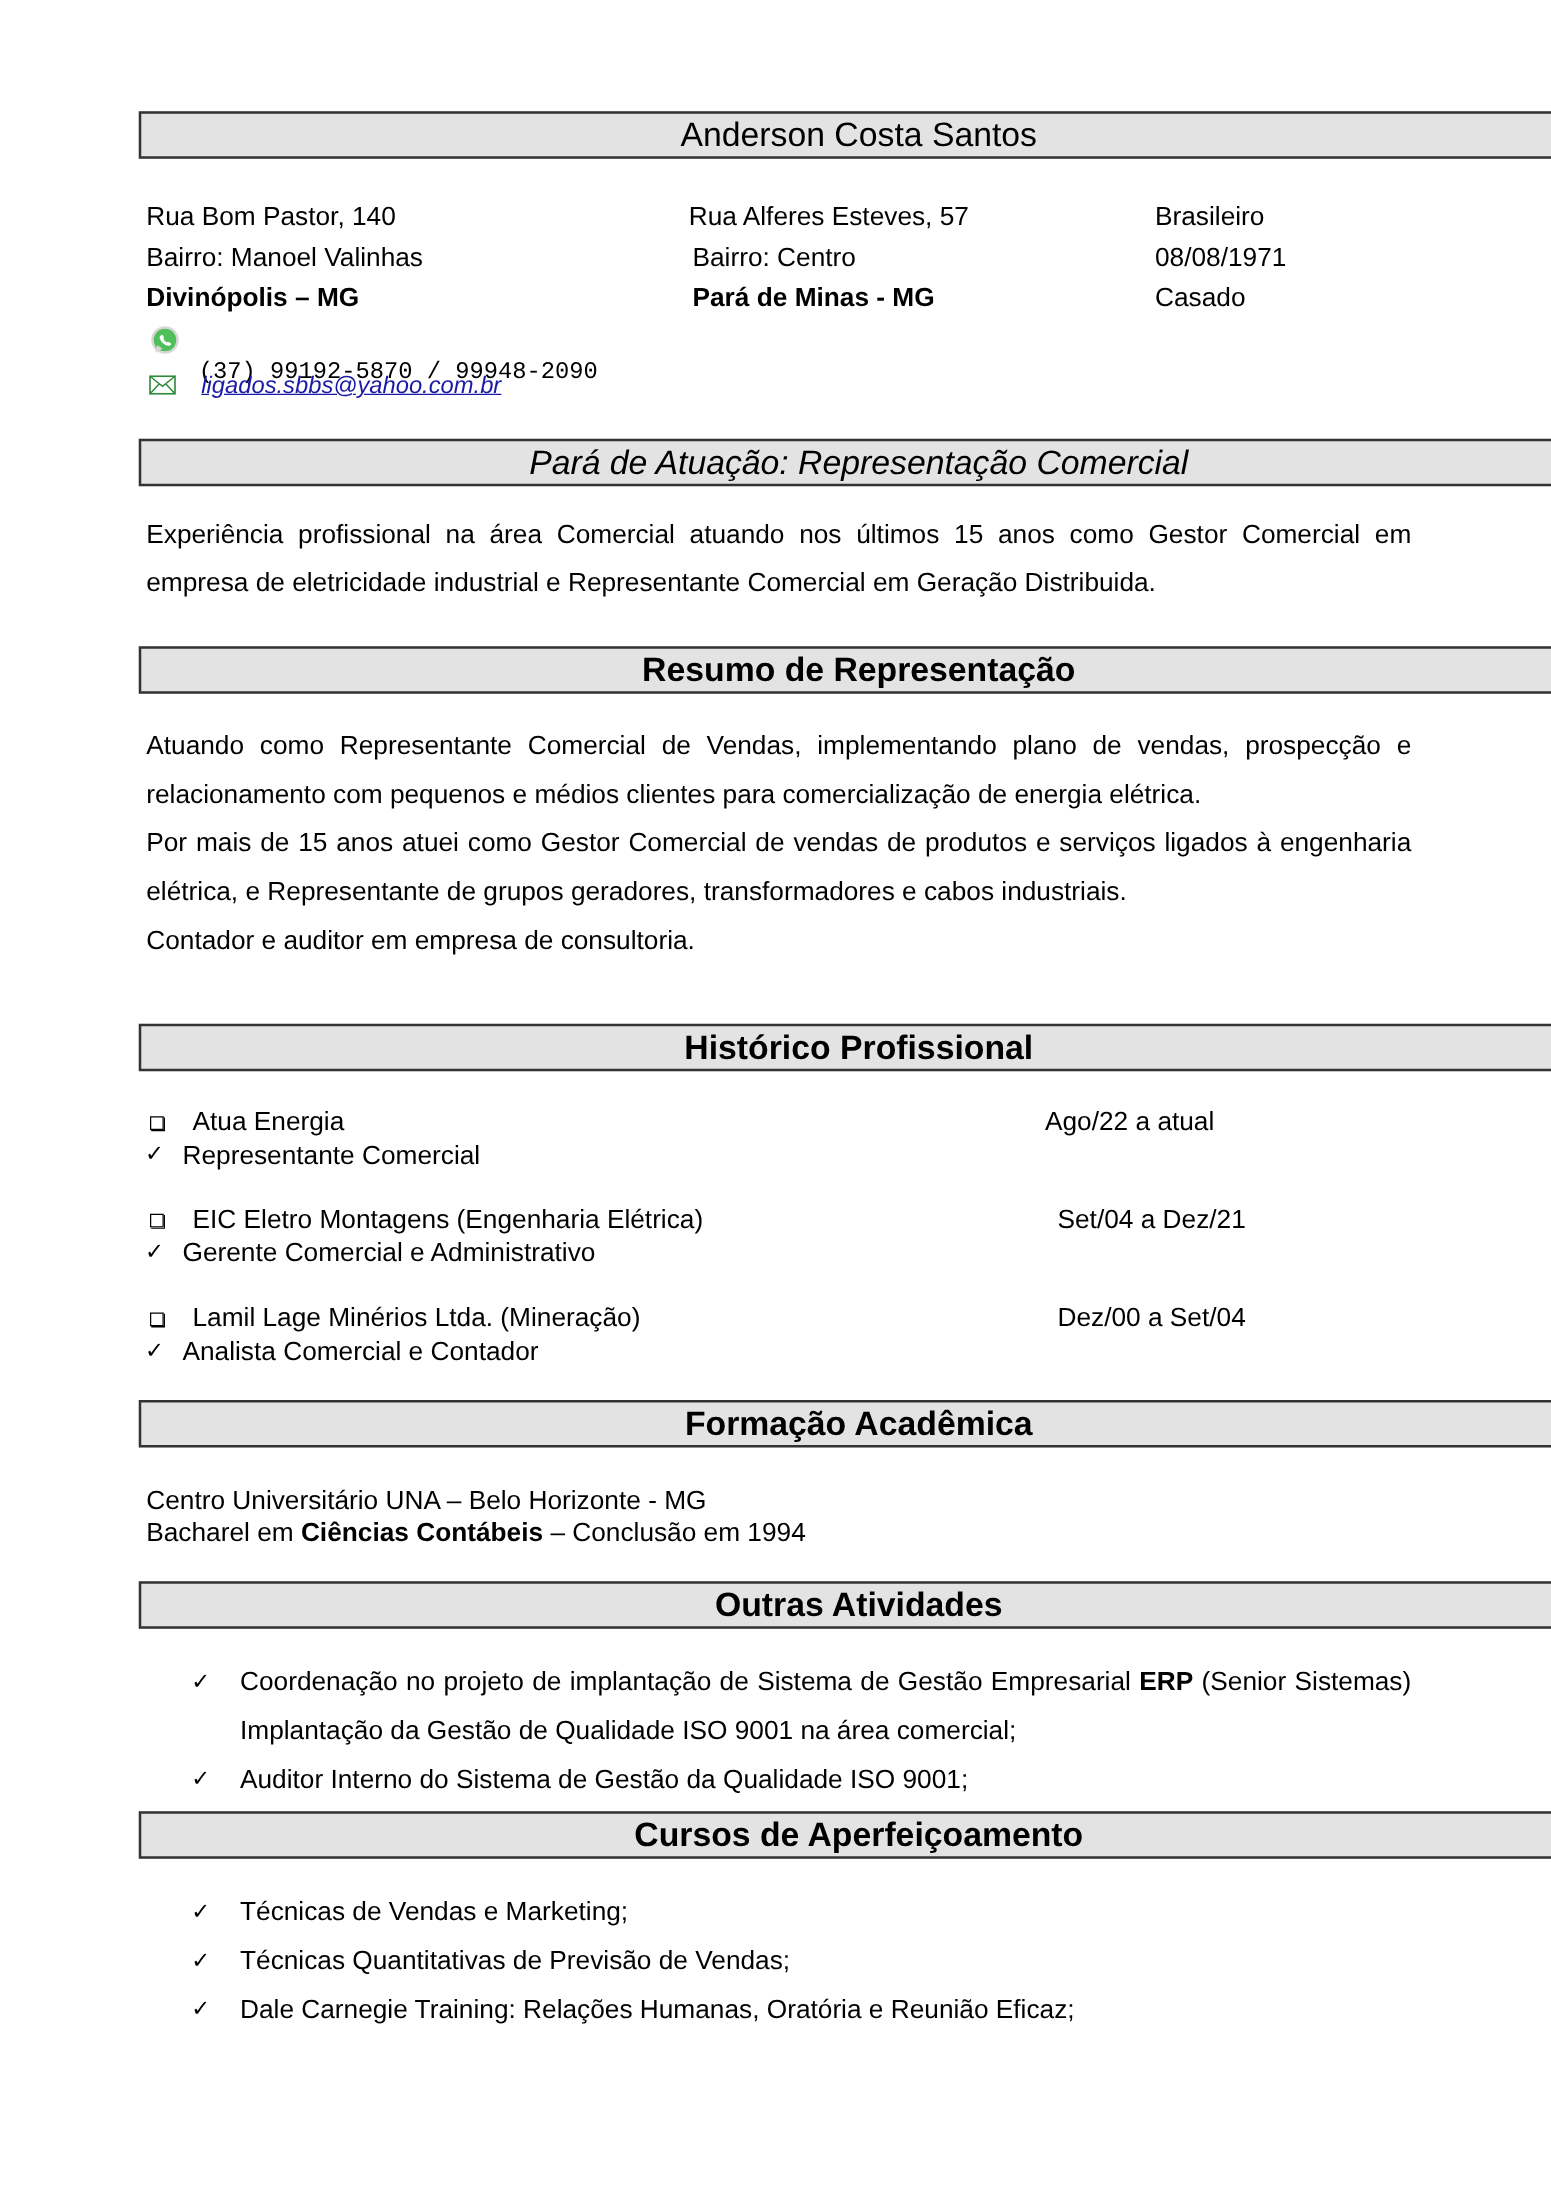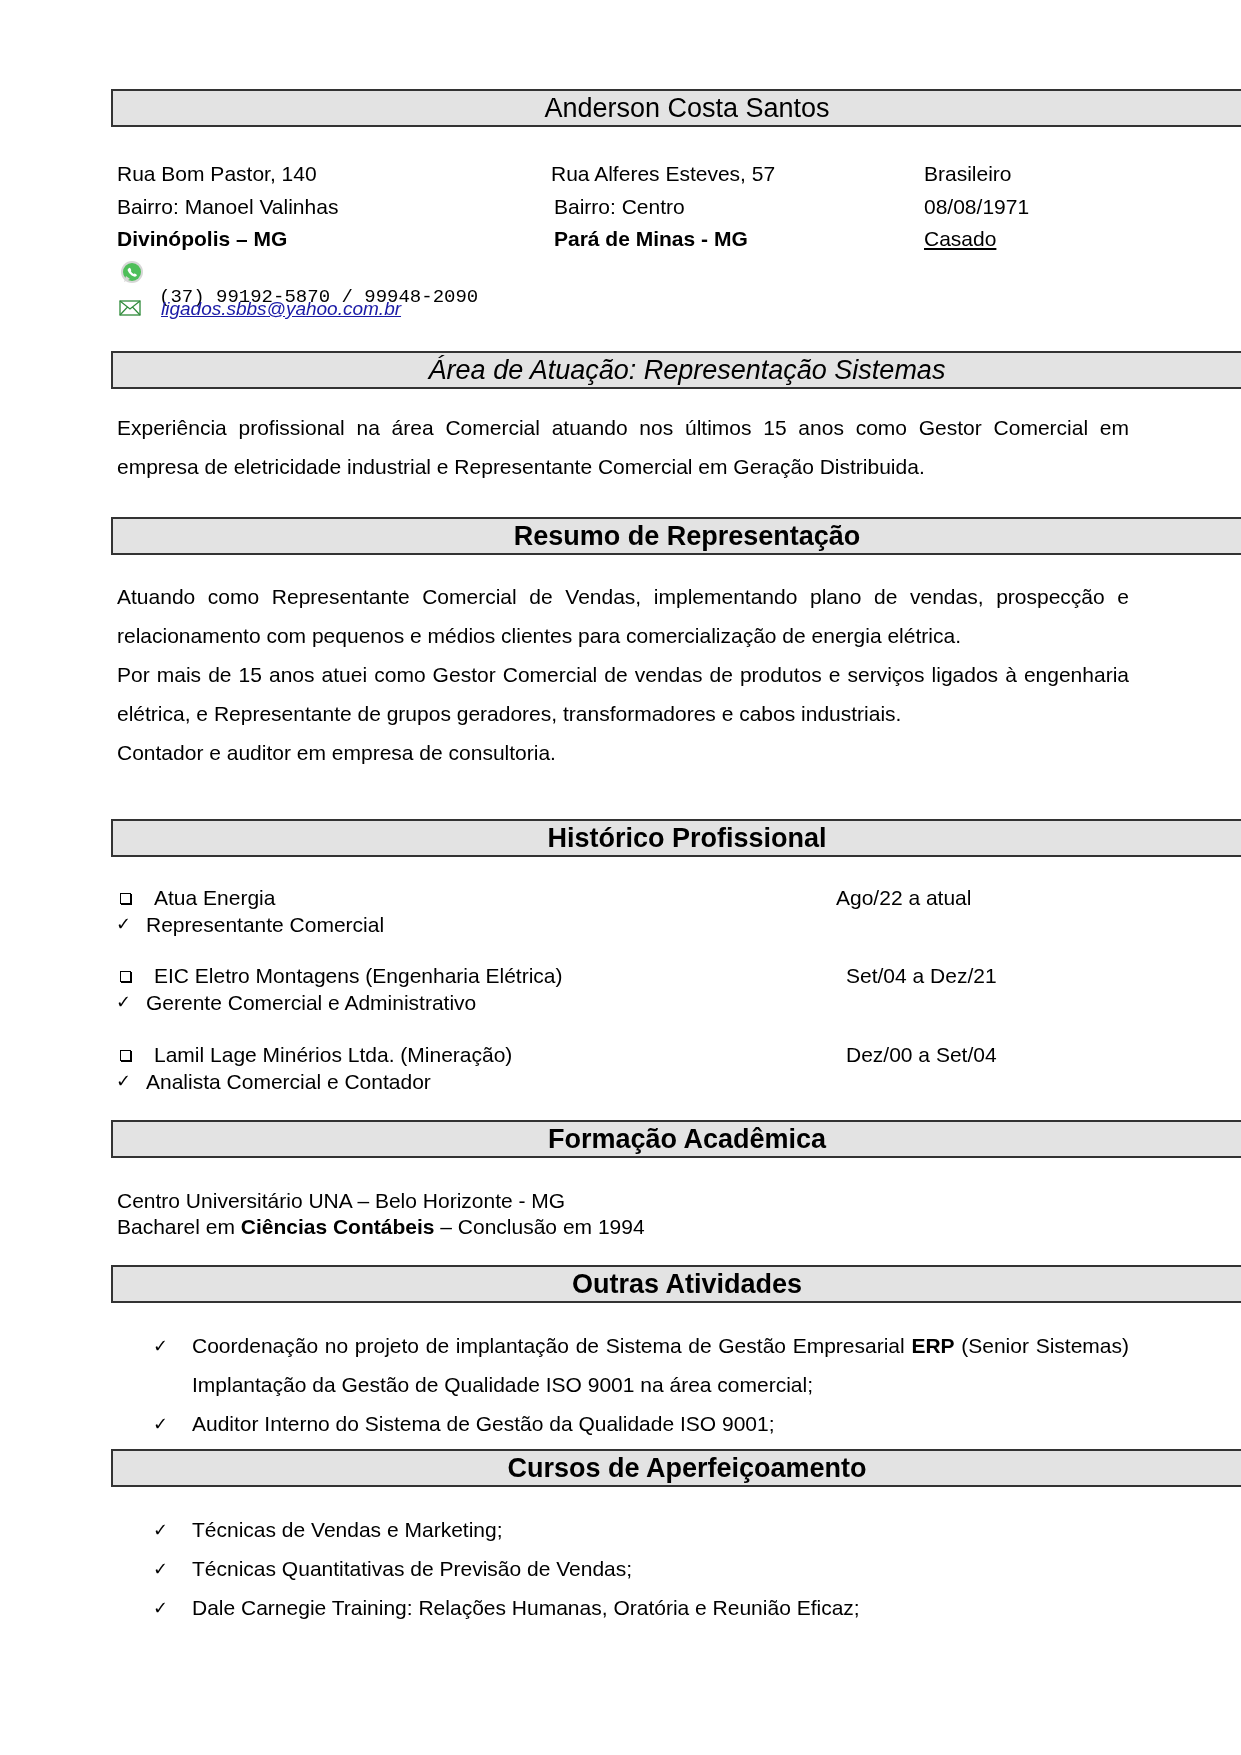--- a/index.html
+++ b/index.html
@@ -42,21 +42,21 @@
   <div class="t b" style="left:117px;top:226px;">Divinópolis – MG</div>
 </div>
 <div>
   <div class="t" style="left:551px;top:161px;">Rua Alferes Esteves, 57</div>
   <div class="t" style="left:554px;top:194px;">Bairro: Centro</div>
   <div class="t b" style="left:554px;top:226px;">Pará de Minas - MG</div>
 </div>
 <div>
   <div class="t" style="left:924px;top:161px;">Brasileiro</div>
   <div class="t" style="left:924px;top:194px;">08/08/1971</div>
-  <div class="t" style="left:924px;top:226px;text-decoration:underline;">Casado</div>
+  <div class="t" style="left:924px;top:226px;">Casado</div>
 </div>
 
 <div class="icon" style="left:119px;top:260px;">
   <svg width="26" height="26" viewBox="0 0 26 26">
     <circle cx="13" cy="12" r="11" fill="#d7d7d7"></circle>
     <circle cx="13" cy="12" r="9" fill="#4fbf5a"></circle>
     <path d="M5 22 L7 16 L11 19 Z" fill="#d7d7d7"></path>
     <path d="M9.5 8.5 q1-1.5 2 0 l0.7 1.5 q0.2 0.6-0.4 1.1 q0.8 2 2.8 2.8 q0.5-0.6 1.1-0.4 l1.5 0.7 q1.5 1 0 2 q-1.5 1.2-4.5-0.7 q-3-2-4-5 q-0.4-1.2 0.8-2z" fill="#ffffff"></path>
   </svg>
 </div>
@@ -64,21 +64,21 @@
 
 <div class="icon" style="left:119px;top:300px;">
   <svg width="22" height="16" viewBox="0 0 22 16">
     <rect x="1" y="1" width="20" height="14" fill="none" stroke="#2e8b3a" stroke-width="1.3"></rect>
     <path d="M1 1 L11 9 L21 1 M1 15 L8.5 7 M21 15 L13.5 7" fill="none" stroke="#2e8b3a" stroke-width="1.2"></path>
   </svg>
 </div>
 <a class="t email" style="left:161px;top:296px;font-size:19px;">ligados.sbbs@yahoo.com.br</a>
 
 <div class="hdr ital" style="top:351px;">
-  <span>Área de Atuação: Representação Sistemas</span>
+  <span>Pará de Atuação: Representação Comercial</span>
 </div>
 <div class="para" style="top:408px;">
   <p>Experiência profissional na área Comercial atuando nos últimos 15 anos como Gestor Comercial em empresa de eletricidade industrial e Representante Comercial em Geração Distribuida.</p>
 </div>
 
 <div class="hdr bold" style="top:517px;">
   <span>Resumo de Representação</span>
 </div>
 <div class="para" style="top:577px;">
   <p>Atuando como Representante Comercial de Vendas, implementando plano de vendas, prospecção e relacionamento com pequenos e médios clientes para comercialização de energia elétrica.</p>

